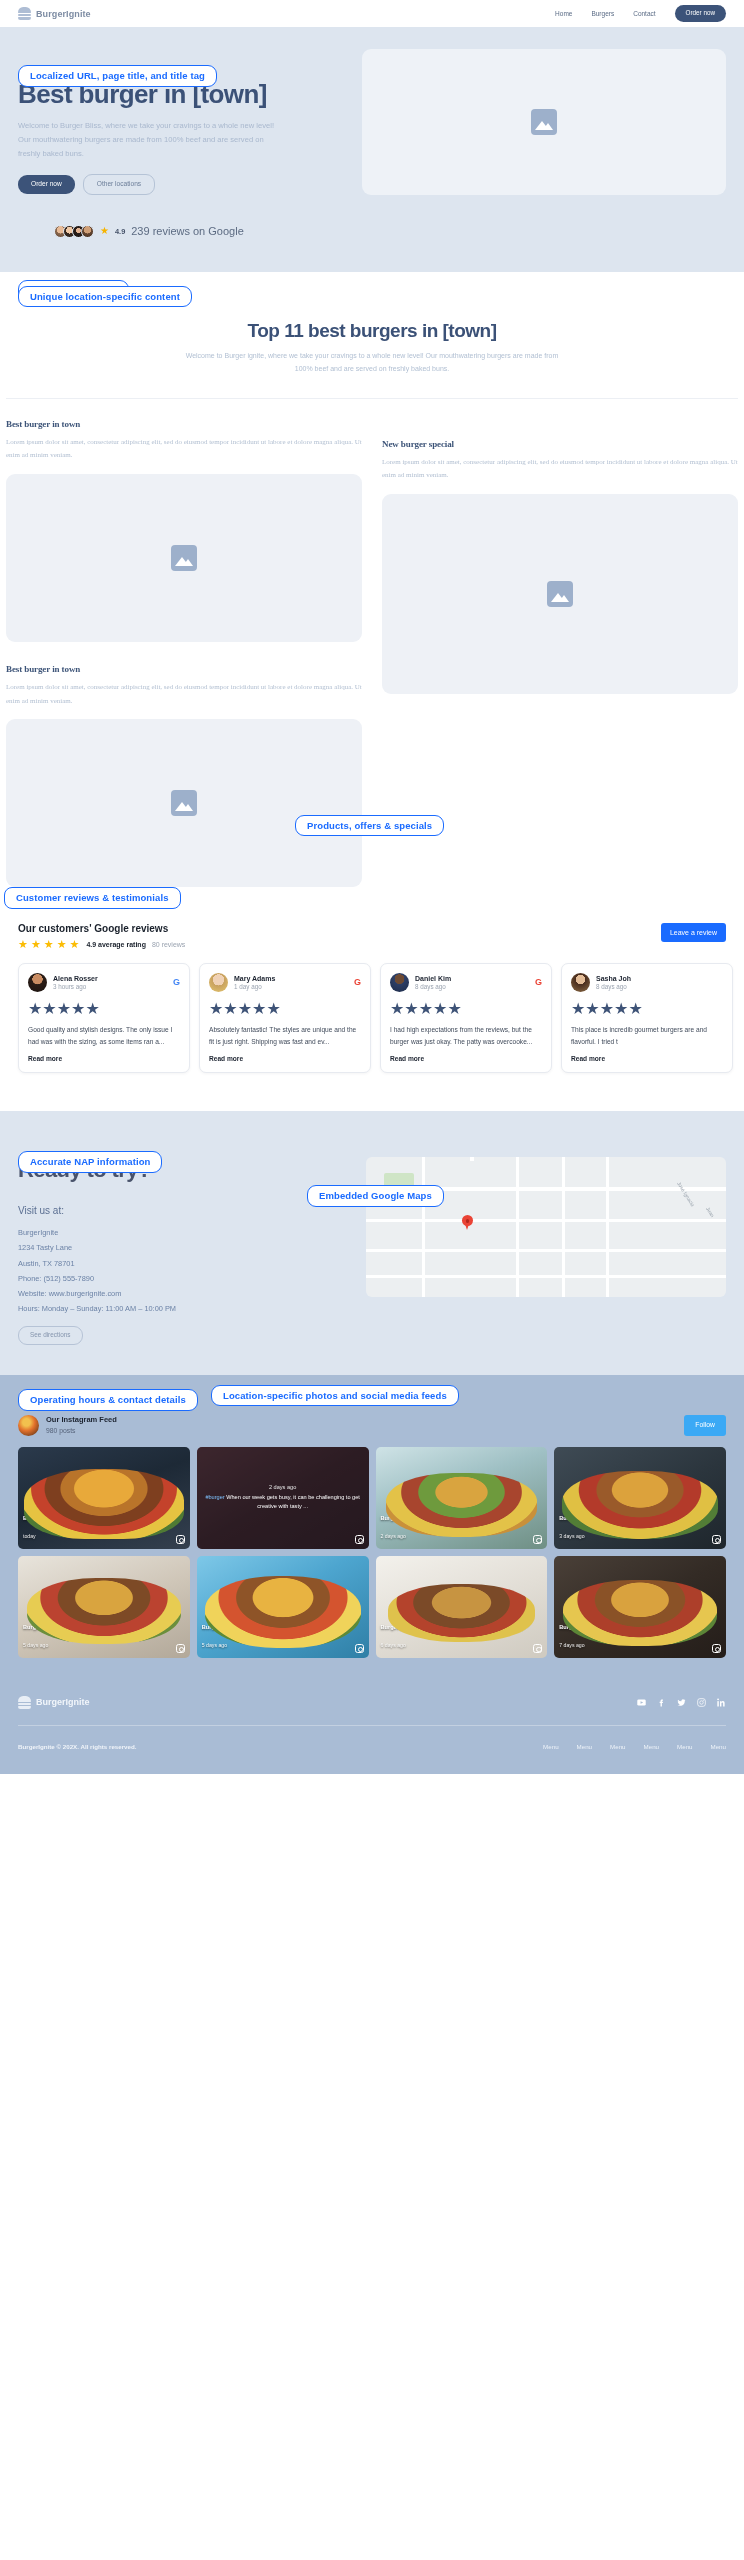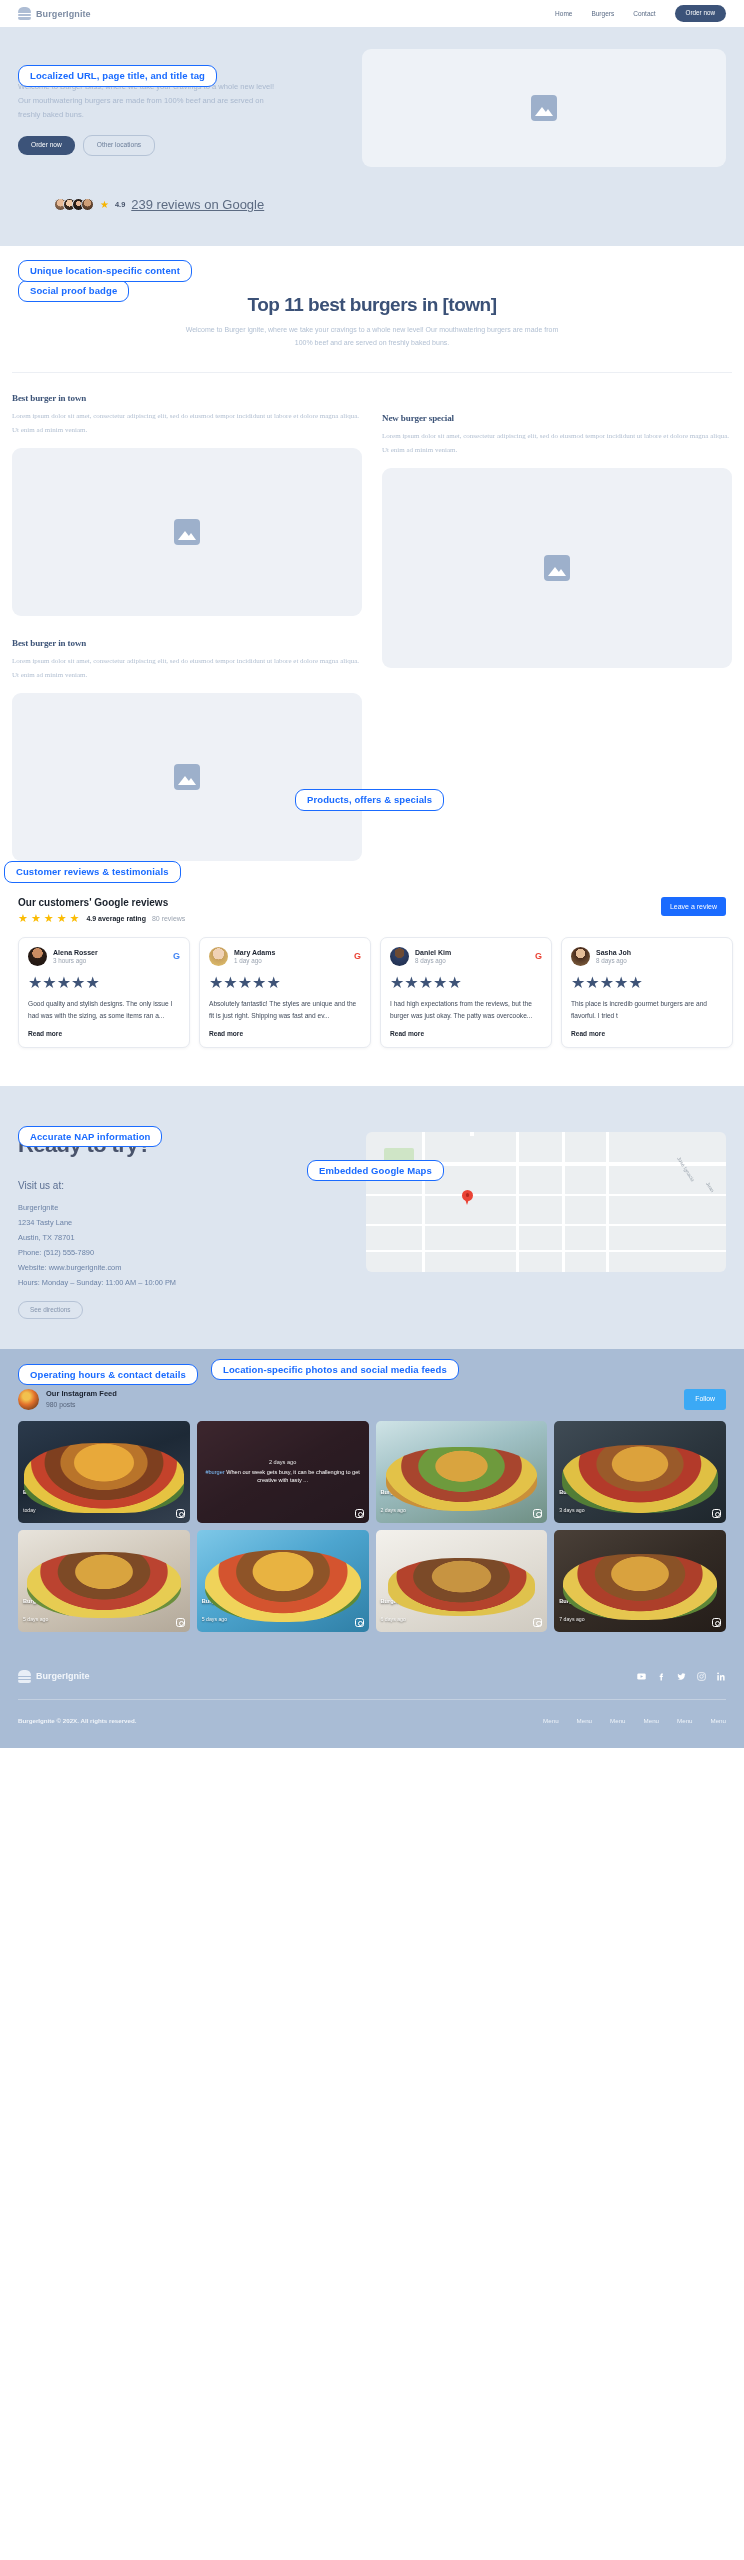--- a/index.html
+++ b/index.html
@@ -81,24 +81,24 @@
     width:13px; height:13px; border-radius:50%; border:1.4px solid #dde5ef;
     margin-left:-4px; display:block; background-size:cover;
   }
   .avatars span:first-child { margin-left:0; }
   .av1 { background:radial-gradient(circle at 50% 35%, #e8bb97 40%, #8d6a4f 41%, #5b4334 100%); }
   .av2 { background:radial-gradient(circle at 50% 38%, #f0c9a6 38%, #3a2a20 39%, #26211d 100%); }
   .av3 { background:radial-gradient(circle at 50% 40%, #e2b392 30%, #2a1e18 31%, #171515 100%); }
   .av4 { background:radial-gradient(circle at 50% 35%, #cf9f77 40%, #6b4a33 41%, #3b2a1e 100%); }
   .star-y { color:#f6b400; font-size:10px; line-height:1; }
   .sp-rating { font-size:7.4px; font-weight:700; color:#46536a; }
-  .sp-reviews { font-size:13px; color:#5c6b82; text-decoration:underline; }
-
-  
-  .sec2 { background:#fff; padding:30px 12px 6px; position:relative; }
+  .sp-reviews { font-size:11px; color:#5c6b82; }
+
+  
+  .sec2 { background:#fff; padding:30px 6px 6px; position:relative; }
   .sec2-head { text-align:center; padding-top:18px; }
   .sec2-h2 { font-size:19px; font-weight:700; color:#3b5177; letter-spacing:-.5px; margin-bottom:8px; }
   .sec2-p { font-size:7px; color:#b2c0d3; line-height:1.85; max-width:380px; margin:0 auto; }
   .divider { height:1px; background:#eceff4; margin:22px 0 20px; }
 
   .grid { display:flex; gap:20px; }
   .col { width:50%;font-family:Liberation Serif, serif; }
   .card-title { font-size:9px; font-weight:600; color:#3d5478; margin-bottom:7px; letter-spacing:-.1px; }
   .card-text { font-size:7px; line-height:1.95; color:#b3c0d2; margin-bottom:11px; }
   .img-box { background:#eef1f6; border-radius:9px; display:flex; align-items:center; justify-content:center; }
@@ -269,20 +269,21 @@
       <button class="nav-cta">Order now</button>
     </div>
   </div>
 
   <div class="hero">
     <div class="pill" style="left:18px; top:38px;">Localized URL, page title, and title tag</div>
 
     <div class="hero-inner">
       <div class="hero-left">
         <div class="hero-eyebrow">BurgerIgnite</div>
+        <div class="hero-h1">Best burger in [town]</div>
         <div class="hero-p">Welcome to Burger Bliss, where we take your cravings to a whole new level! Our mouthwatering burgers are made from 100% beef and are served on freshly baked buns.</div>
         <div class="hero-btns">
           <button class="btn-primary">Order now</button>
           <button class="btn-ghost">Other locations</button>
         </div>
       </div>
       <div class="hero-img">
         <span class="ph-icon"></span>
       </div>
     </div>

